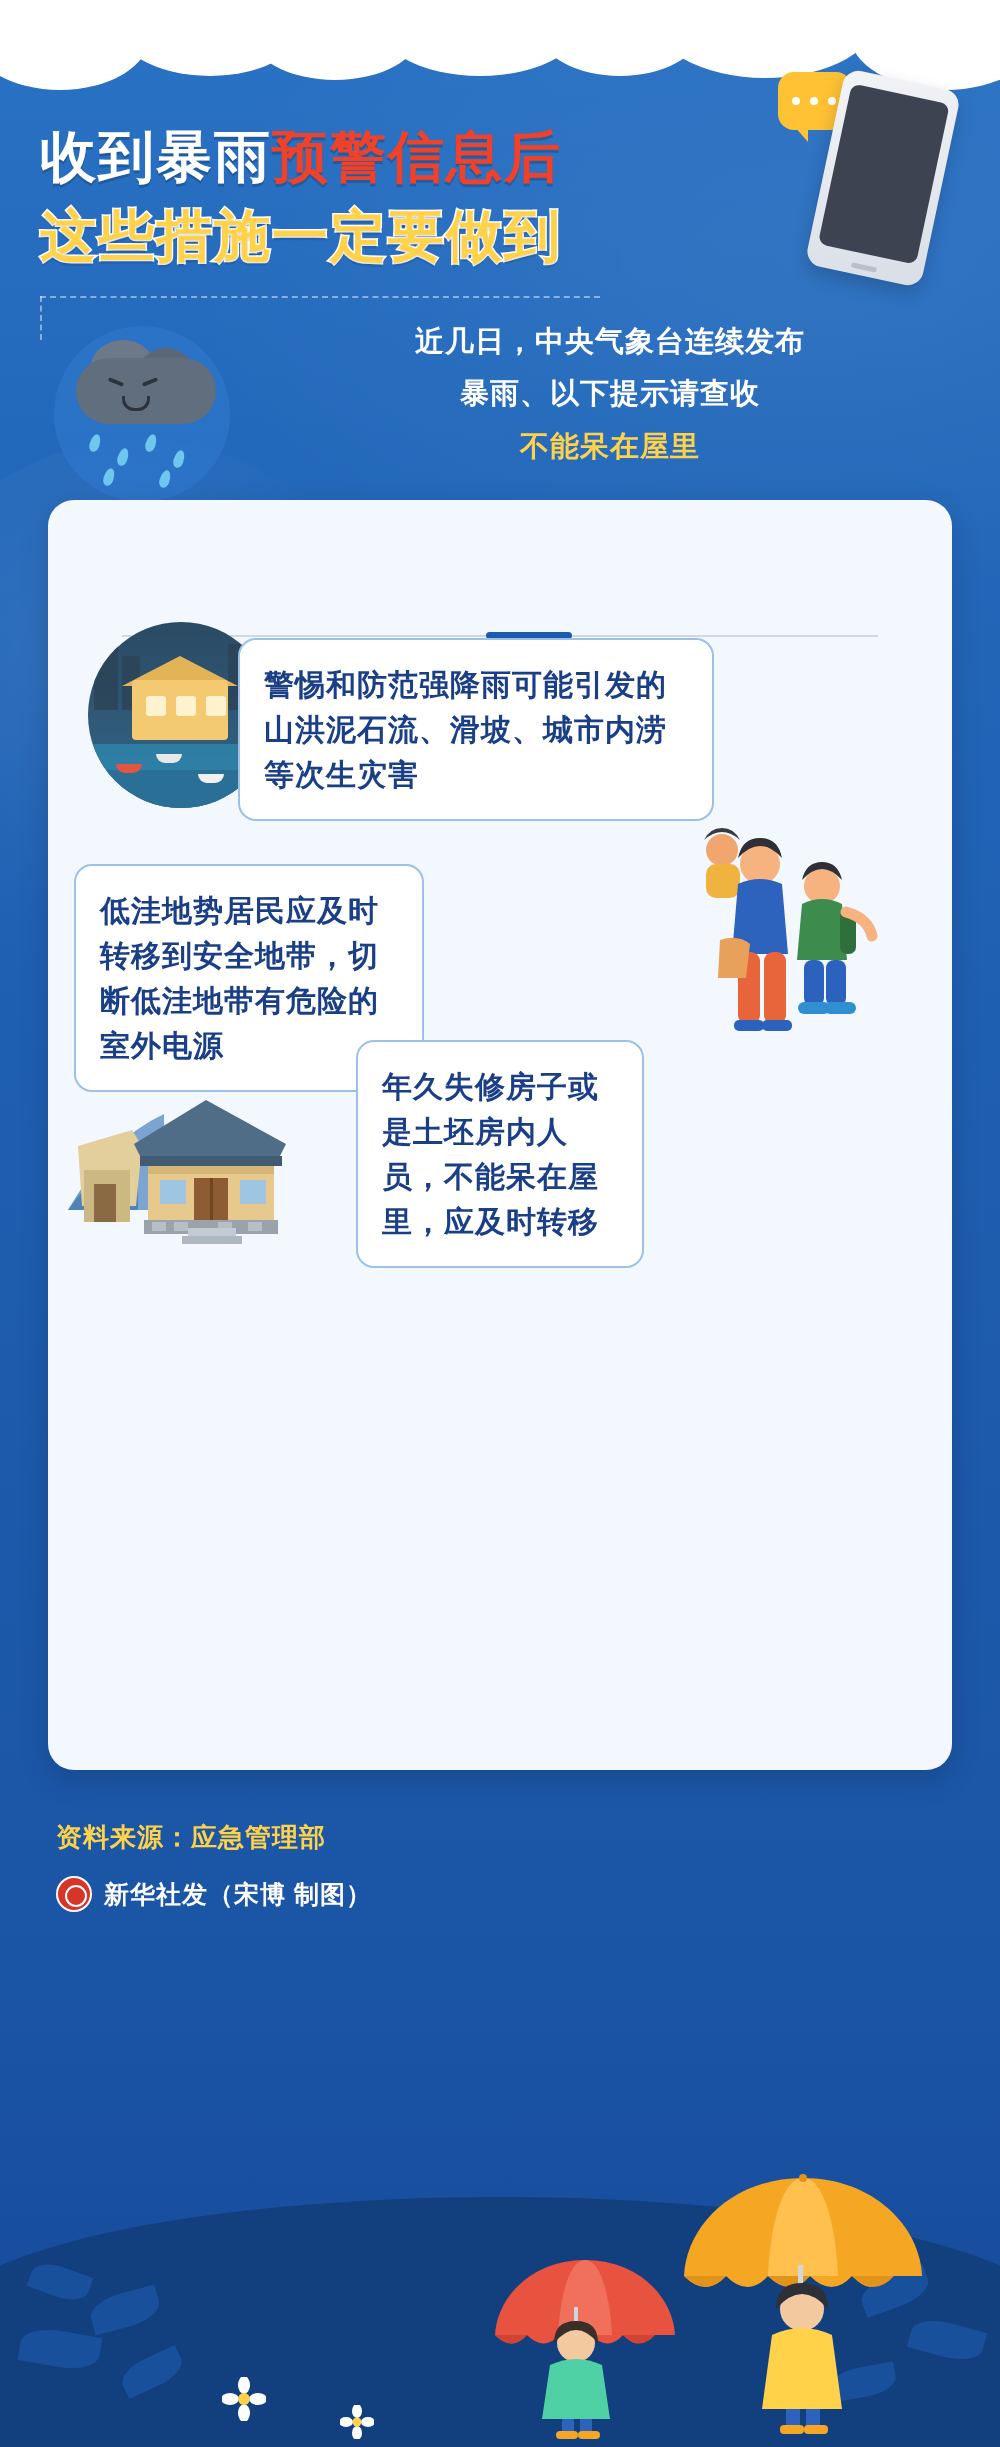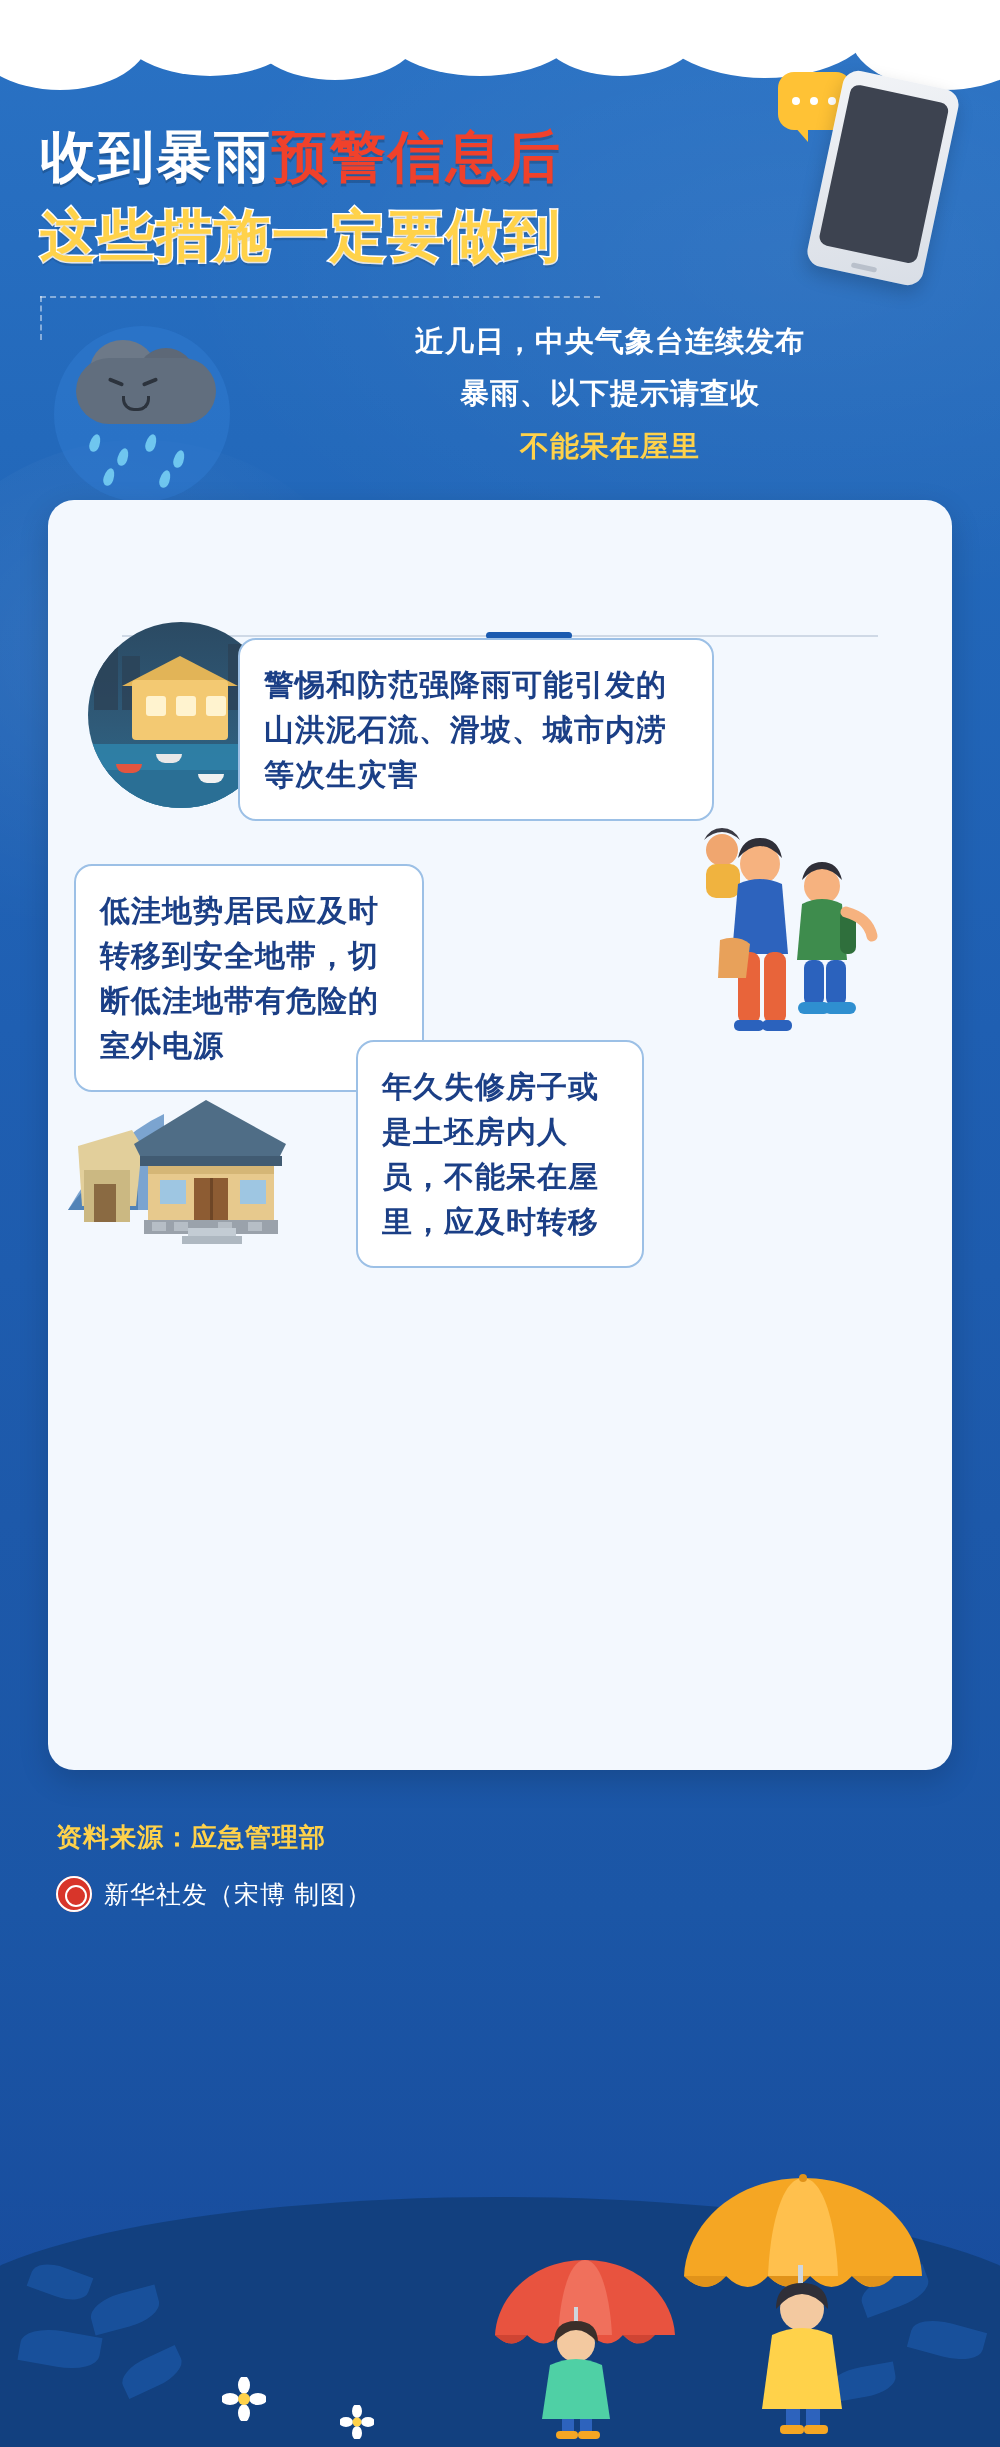--- a/index.html
+++ b/index.html
@@ -102,21 +102,21 @@
   .i1-boat{position:absolute;width:26px;height:9px;background:#e2553f;border-radius:0 0 9px 9px;}
   .i1-txt{position:absolute;left:238px;top:638px;width:476px;}
   
   .i2-txt{position:absolute;left:74px;top:864px;width:350px;}
   .fam{position:absolute;left:660px;top:820px;width:230px;height:220px;}
   
   .i3-txt{position:absolute;left:356px;top:1040px;width:288px;}
   .house2{position:absolute;left:68px;top:1060px;width:280px;height:190px;}
   
   .source{position:absolute;left:56px;top:1820px;font-size:26px;color:#ffd24a;font-weight:bold;letter-spacing:1px;}
-  .agency{position:absolute;left:56px;top:1876px;display:flex;align-items:center;}
+  .agency{position:absolute;left:56px;top:1876px;display:flex;align-items:center;font-weight:bold;}
   .agency .seal{width:36px;height:36px;border-radius:50%;background:#d8352a;margin-right:12px;position:relative;box-shadow:0 0 0 2px #fff inset;}
   .agency .seal:after{content:"";position:absolute;left:9px;top:9px;width:18px;height:18px;border:2px solid #fff;border-radius:50%;}
   .agency span{font-size:25px;color:#ffffff;letter-spacing:1px;}
   
   .ground{position:absolute;left:0;bottom:0;width:1000px;height:330px;overflow:hidden;}
   .hill{position:absolute;left:-60px;bottom:0;width:1120px;height:250px;background:#12407f;border-radius:50% 50% 0 0;}
   .leaf{position:absolute;background:#1a53a0;border-radius:50% 0 50% 0;opacity:.85;}
   .umbrella-y{position:absolute;left:678px;bottom:150px;width:250px;height:125px;}
   .umbrella-r{position:absolute;left:490px;bottom:96px;width:190px;height:96px;}
   .person-y{position:absolute;left:742px;bottom:12px;width:120px;height:170px;}

